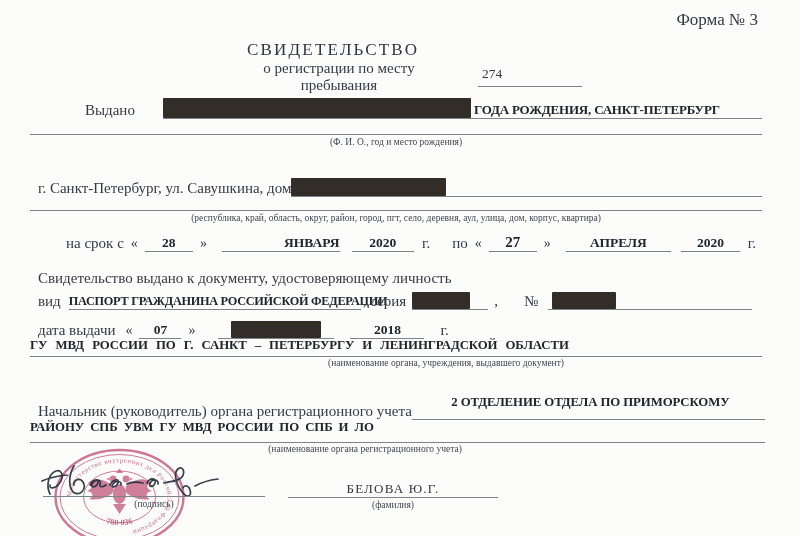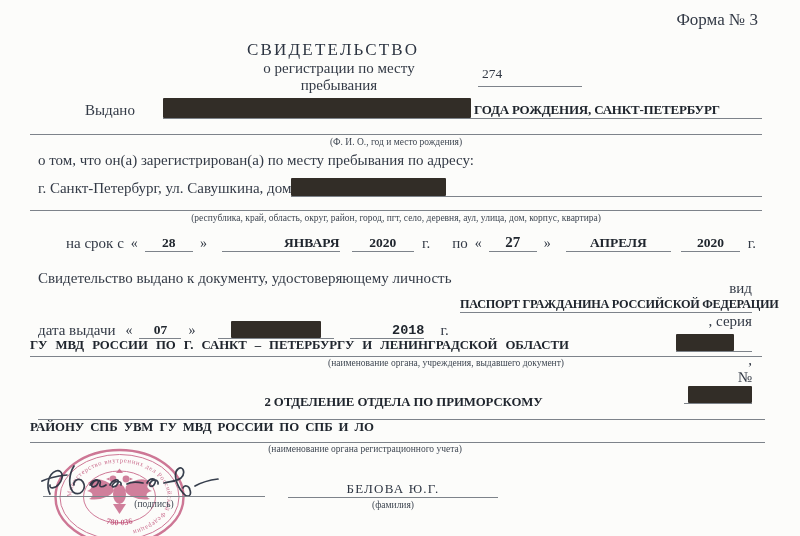--- a/index.html
+++ b/index.html
@@ -35,21 +35,20 @@
   <div class="abs row" style="top:92px; left:85px; right:38px;">
     <span class="txt">Выдано</span>
     <span class="ul fld" style="flex:1; margin-left:28px; height:26px;">
       <span class="box" style="width:308px; height:20px;"></span>
       <span class="bold-val cap" style="font-size:13px; margin-left:3px;">ГОДА РОЖДЕНИЯ, САНКТ-ПЕТЕРБУРГ</span>
     </span>
   </div>
   <div class="abs hline" style="top:134px; left:30px; right:38px;"></div>
   <div class="abs hint" style="top:137px; left:30px; right:38px;">(Ф. И. О., год и место рождения)</div>
 
-  <div class="abs txt" style="top:152px; left:38px;">о том, что он(а) зарегистрирован(а) по месту пребывания по адресу:</div>
 
   <div class="abs row" style="top:174px; left:38px; right:38px;">
     <span class="txt">г. Санкт-Петербург, ул. Савушкина, дом</span>
     <span class="ul fld" style="flex:1; height:22px;">
       <span class="box" style="width:155px; height:18px;"></span>
     </span>
   </div>
   <div class="abs hline" style="top:210px; left:30px; right:38px;"></div>
   <div class="abs hint" style="top:213px; left:30px; right:38px;">(республика, край, область, округ, район, город, пгт, село, деревня, аул, улица, дом, корпус, квартира)</div>
 
@@ -66,21 +65,21 @@
     <span class="q">«</span>
     <span class="ul bold-val" style="width:54px; text-align:center; font-size:15px;">27</span>
     <span class="q">»</span>
     <span class="ul bold-val" style="width:118px; text-align:center; font-size:13.5px; margin-left:8px;">АПРЕЛЯ</span>
     <span class="ul bold-val" style="width:66px; text-align:center; font-size:13.5px; margin-left:10px;">2020</span>
     <span class="txt" style="margin-left:8px;">г.</span>
   </div>
 
   <div class="abs txt" style="top:270px; left:38px;">Свидетельство выдано к документу, удостоверяющему личность</div>
 
-  <div class="abs row" style="top:280px; left:38px; right:48px;flex-direction:column;">
+  <div class="abs row" style="top:288px; left:38px; right:48px;">
     <span class="txt">вид</span>
     <span class="ul bold-val" style="width:292px; text-align:center; font-size:12.3px; margin-left:8px; letter-spacing:-0.3px;">ПАСПОРТ ГРАЖДАНИНА РОССИЙСКОЙ ФЕДЕРАЦИИ</span>
     <span class="txt" style="margin-left:2px;">, серия</span>
     <span class="ul fld" style="width:76px; margin-left:6px; height:21px;">
       <span class="box" style="width:58px; height:17px;"></span>
     </span>
     <span class="txt" style="margin-left:6px;">,</span>
     <span class="txt" style="margin-left:26px;">№</span>
     <span class="ul fld" style="flex:1; margin-left:10px; height:21px;">
       <span class="box" style="width:64px; height:17px; margin-left:4px;"></span>
@@ -88,28 +87,29 @@
   </div>
 
   <div class="abs row" style="top:317px; left:38px;">
     <span class="txt">дата выдачи</span>
     <span class="q" style="margin-left:10px;">«</span>
     <span class="ul bold-val" style="width:42px; text-align:center; font-size:13.5px;">07</span>
     <span class="q">»</span>
     <span class="ul fld" style="width:116px; margin-left:16px; height:21px; justify-content:center;">
       <span class="box" style="width:90px; height:17px;"></span>
     </span>
-    <span class="ul bold-val" style="width:74px; margin-left:16px; text-align:right; font-size:13.5px;font-family:Liberation Mono, monospace;">2018</span>
+    <span class="ul bold-val" style="width:74px; margin-left:16px; text-align:center; font-size:13.5px;">2018</span>
     <span class="txt" style="margin-left:16px;">г.</span>
   </div>
 
   <div class="abs ul bold-val" style="top:338px; left:30px; right:38px; height:18px; font-size:12.8px; word-spacing:5px; letter-spacing:-0.1px;">ГУ МВД РОССИИ ПО Г. САНКТ – ПЕТЕРБУРГУ И ЛЕНИНГРАДСКОЙ ОБЛАСТИ</div>
   <div class="abs hint" style="top:358px; left:130px; right:38px;">(наименование органа, учреждения, выдавшего документ)</div>
 
   <div class="abs row" style="top:395px; left:38px; right:35px;">
+    <span class="txt">Начальник (руководитель) органа регистрационного учета</span>
     <span class="ul bold-val" style="flex:1; height:24px; font-size:12.8px; padding-left:4px; letter-spacing:-0.1px;text-align:center;">2 ОТДЕЛЕНИЕ ОТДЕЛА  ПО ПРИМОРСКОМУ</span>
   </div>
   <div class="abs ul bold-val" style="top:420px; left:30px; right:35px; height:22px; font-size:12.8px; word-spacing:3px; letter-spacing:-0.1px;">РАЙОНУ СПБ УВМ  ГУ  МВД РОССИИ  ПО СПБ  И  ЛО</div>
   <div class="abs hint" style="top:444px; left:30px; right:100px;">(наименование органа регистрационного учета)</div>
 
   <svg class="abs" style="left:52px; top:448px;" width="135" height="100" viewBox="0 0 135 100">
     <g stroke="#c2567c" fill="none" opacity="0.8">
       <ellipse cx="67.5" cy="49" rx="64" ry="47" stroke-width="2.4"></ellipse>
       <ellipse cx="67.5" cy="49" rx="59.5" ry="42.5" stroke-width="1"></ellipse>
       <ellipse cx="67.5" cy="49" rx="36" ry="26" stroke-width="1"></ellipse>

